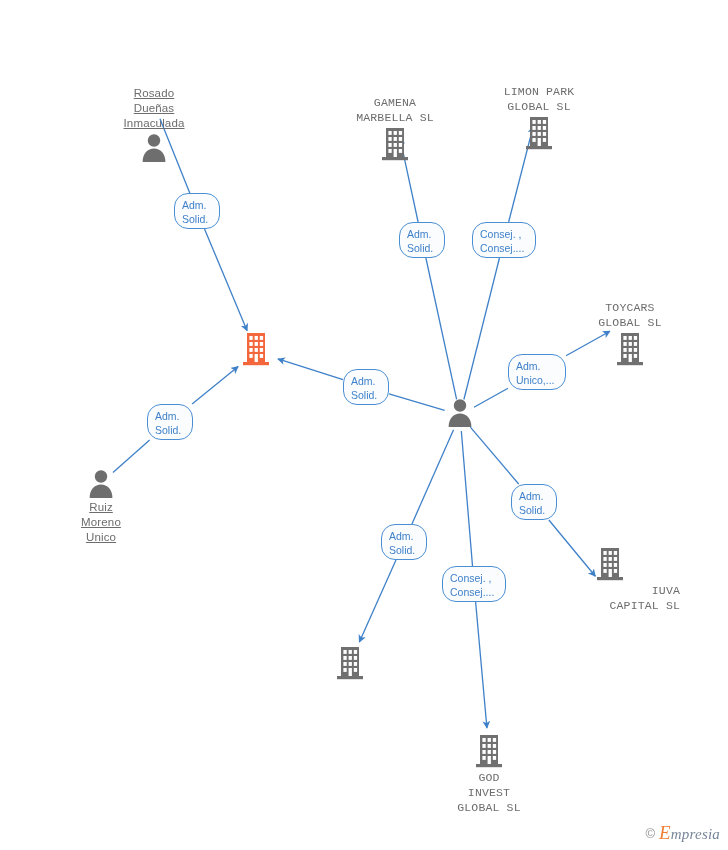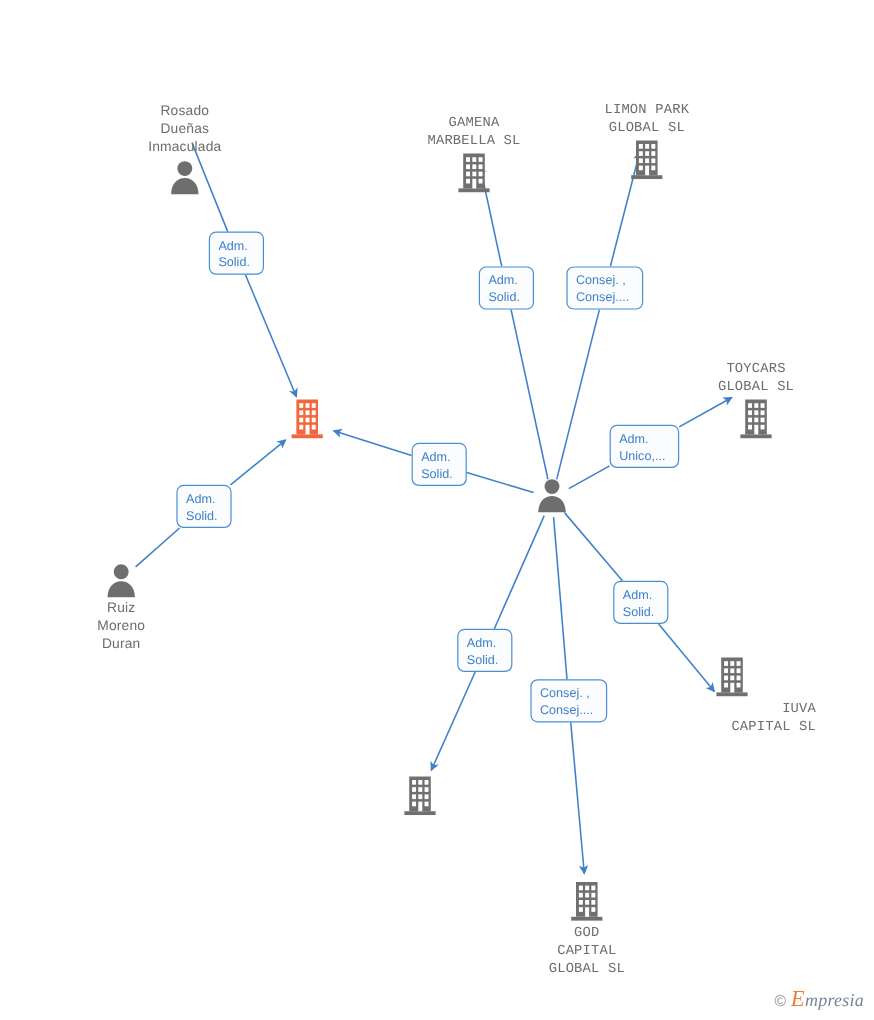--- a/index.html
+++ b/index.html
@@ -41,29 +41,29 @@
   .node-label.focal {
     color: #5a5a5a;
     font-weight: bold;
     letter-spacing: 0.2px;
   }
   .node-icon {
     display: block;
     margin: 0 auto;
   }
   .node.company .node-label { margin-bottom: 2px; font-family: Liberation Mono, monospace; }
-  .node.person  .node-label { margin-bottom: 1px; }
+  .node.person  .node-label { margin-bottom: 1px; text-decoration: underline; }
   .node.below .node-label { margin-bottom: 0; margin-top: 2px; }
 
   .edge-label {
     position: absolute;
     box-sizing: border-box;
     background: #fbfcfe;
     border: 1.3px solid #4a8fd4;
-    border-radius: 6px;
+    border-radius: 14px;
     color: #3f81c9;
     font-size: 10.5px;
     line-height: 14px;
     padding: 4px 7px 4px 7px;
     text-align: left;
     white-space: pre-line;
     z-index: 5;
   }
   .watermark {
     position: absolute;
@@ -253,21 +253,21 @@
         <div>
           <svg width="30" height="30" viewBox="0 0 30 30" class="node-icon">
             <g fill="#6E6E6E">
               <circle cx="15" cy="8.5" r="6.2"></circle>
               <path d="M3.6 30 C3.6 21.2 8.7 16.4 15 16.4 C21.3 16.4 26.4 21.2 26.4 30 Z"></path>
             </g>
           </svg>
         </div>
         <div class="node-label">Ruiz
 Moreno
-Duran</div>
+Unico</div>
       </div>
       <div class="node company below" style="left: 610px; top: 547px; text-align: right;">
         <div>
           <svg width="30" height="34" viewBox="0 0 30 34" class="node-icon">
             <g fill="#707070">
               <path d="M6 1 H24 V30 H6 Z"></path>
               <rect x="2" y="30" width="26" height="3.2"></rect>
             </g>
             <g fill="#ffffff">
               <rect x="8.4" y="4" width="3.3" height="3.9"></rect>
@@ -329,21 +329,21 @@
               <rect x="8.4" y="16" width="3.3" height="3.9"></rect>
               <rect x="13.6" y="16" width="3.3" height="3.9"></rect>
               <rect x="18.8" y="16" width="3.3" height="3.9"></rect>
               <rect x="8.4" y="22" width="3.3" height="3.9"></rect>
               <rect x="18.8" y="22" width="3.3" height="3.9"></rect>
               <rect x="13.6" y="22" width="3.3" height="8"></rect>
             </g>
           </svg>
         </div>
         <div class="node-label">GOD
-CAPITAL
+INVEST
 GLOBAL  SL</div>
       </div>
     </div>
   <div id="labels-layer">
       <div class="edge-label" style="left: 174px; top: 193px; width: 46px; height: 36px;">Adm.
 Solid.</div>
       <div class="edge-label" style="left: 147px; top: 404px; width: 46px; height: 36px;">Adm.
 Solid.</div>
       <div class="edge-label" style="left: 343px; top: 369px; width: 46px; height: 36px;">Adm.
 Solid.</div>

